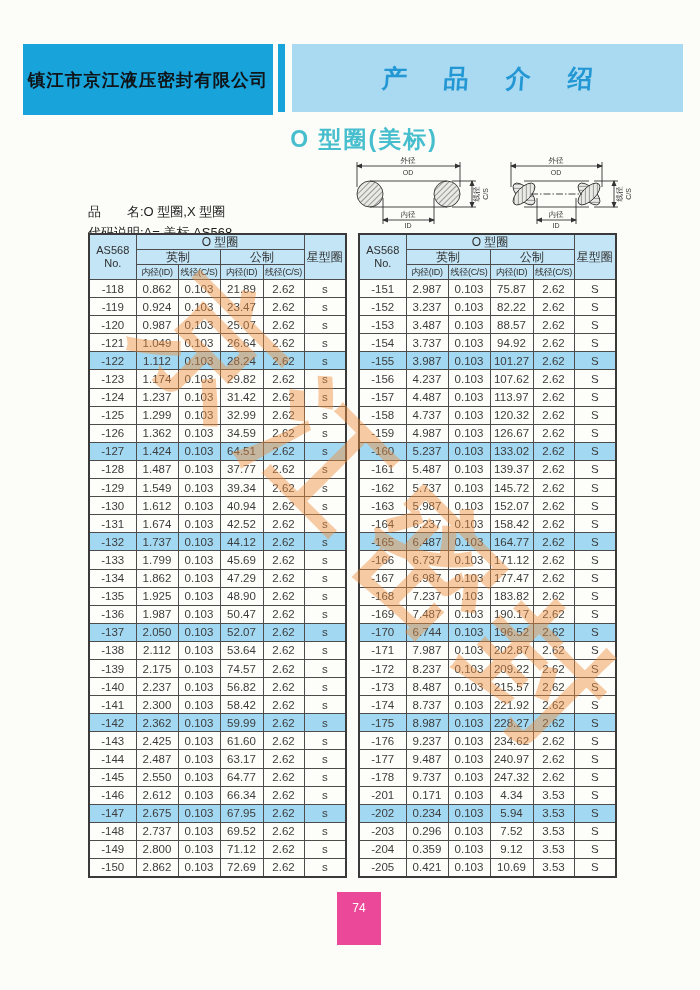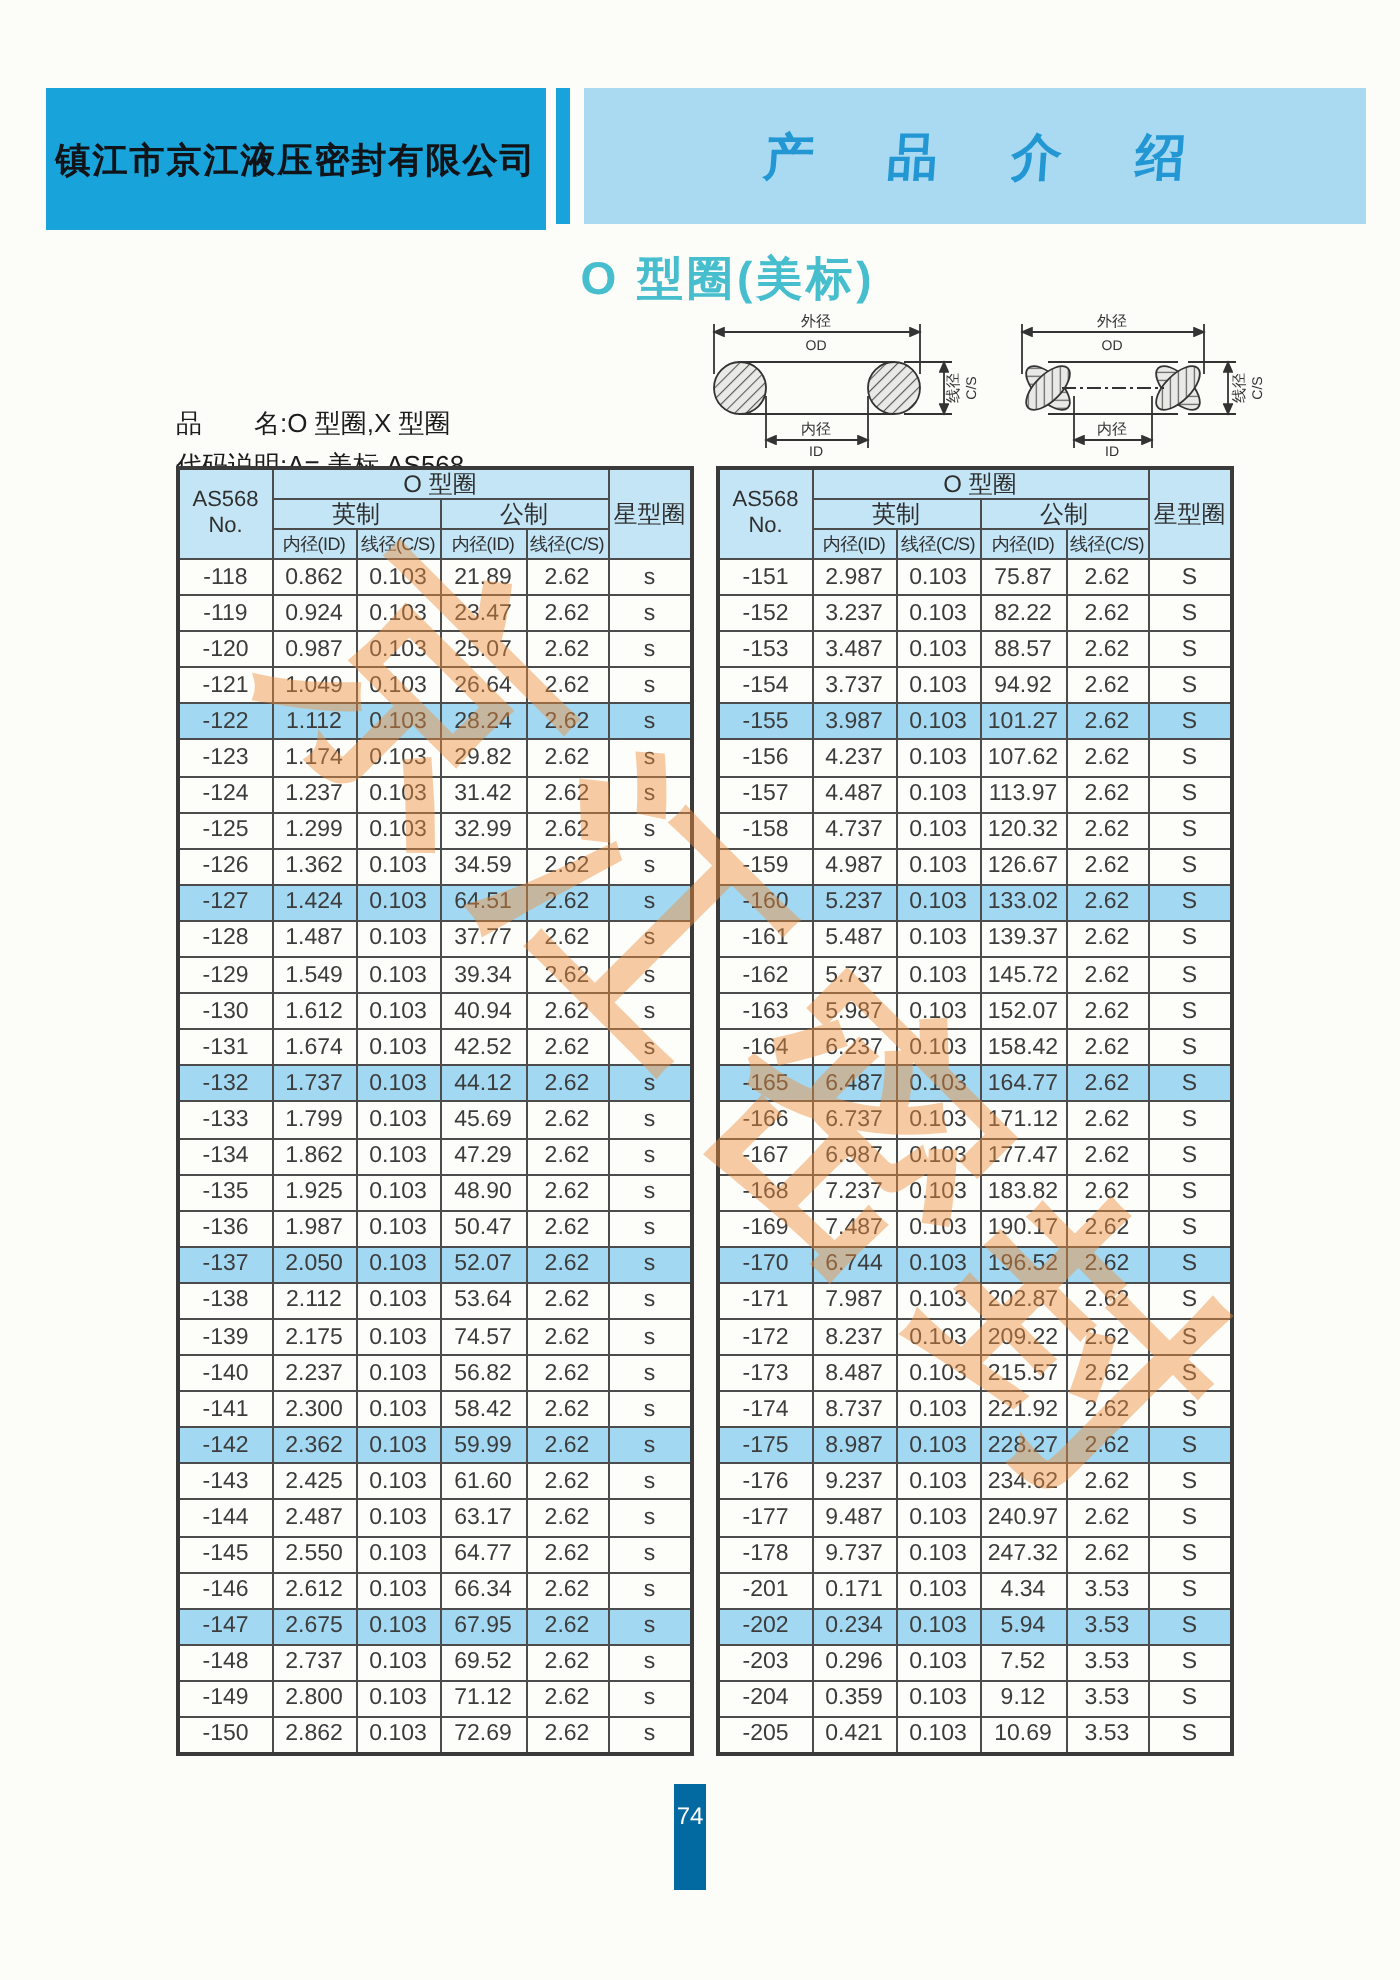--- a/index.html
+++ b/index.html
@@ -28,21 +28,21 @@
   table.spec thead tr.h3 th{font-size:9px;letter-spacing:-0.3px;text-align:center;}
   table.spec thead th.cellno{font-size:11px;line-height:13px;}
   table.spec tbody tr{height:18.1px;}
   table.spec tbody td{font-size:11.5px;color:#3c3c3c;background:#fdfdfa;}
   table.spec tbody tr.hl td{background:#a2d8f1;}
 
   .watermark{position:absolute;left:212px;top:252px;z-index:3;pointer-events:none;
     font-size:135px;font-weight:bold;color:#ef8f3e;opacity:0.45;letter-spacing:18px;
     white-space:nowrap;transform:rotate(45deg);transform-origin:left top;line-height:1;}
 
-  .page-num{position:absolute;left:337px;top:892px;width:16px;height:53px;background:#0369a1;z-index:4;
+  .page-num{position:absolute;left:337px;top:892px;width:44px;height:53px;background:#ec4899;z-index:4;
     color:#ffffff;font-size:12px;text-align:center;padding-top:9px;box-sizing:border-box;}
 
   .dimtext{font-size:7.5px;fill:#333;}
   .dimtext2{font-size:7px;fill:#333;}
 </style>
 </head>
 <body>
 
 <div class="page">
 

